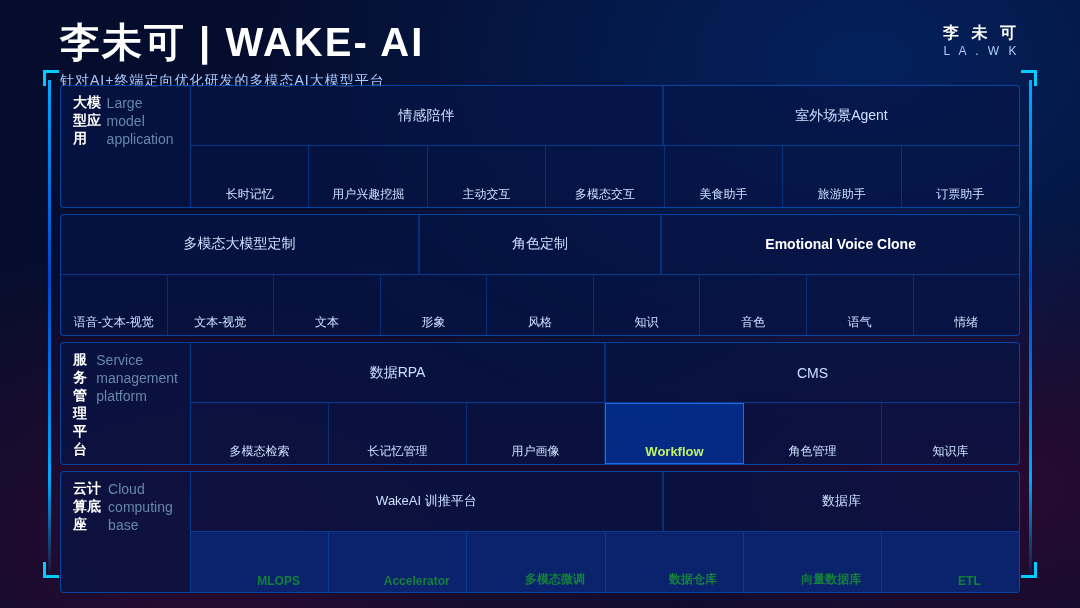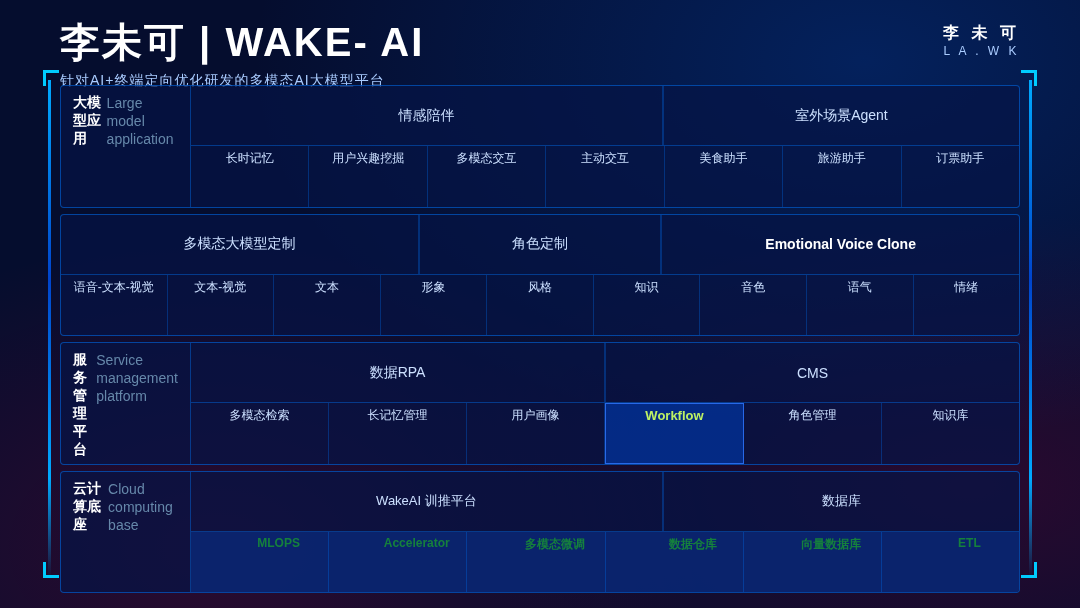--- a/index.html
+++ b/index.html
@@ -199,21 +199,21 @@
 
     
     .section-items-row {
       display: flex;
       height: 50%;
     }
 
     .section-item {
       flex: 1;
       display: flex;
-      align-items: flex-start;
+      align-items: flex-end;
       justify-content: center;
       font-size: 12px;
       color: #cce0ff;
       border-right: 1px solid rgba(0, 120, 255, 0.3);
       padding: 4px 6px;
       text-align: center;
     }
     .section-item:last-child {
       border-right: none;
     }
@@ -283,24 +283,24 @@
         </div>
       </div>
       <div class="section-items-row">
         <div class="section-item">
             <span>长时记忆</span>
           </div>
         <div class="section-item">
             <span>用户兴趣挖掘</span>
           </div>
         <div class="section-item">
+            <span>主动交互</span>
+          </div>
+        <div class="section-item">
             <span>多模态交互</span>
-          </div>
-        <div class="section-item">
-            <span>主动交互</span>
           </div>
         <div class="section-item">
             <span>美食助手</span>
           </div>
         <div class="section-item">
             <span>旅游助手</span>
           </div>
         <div class="section-item">
             <span>订票助手</span>
           </div>

